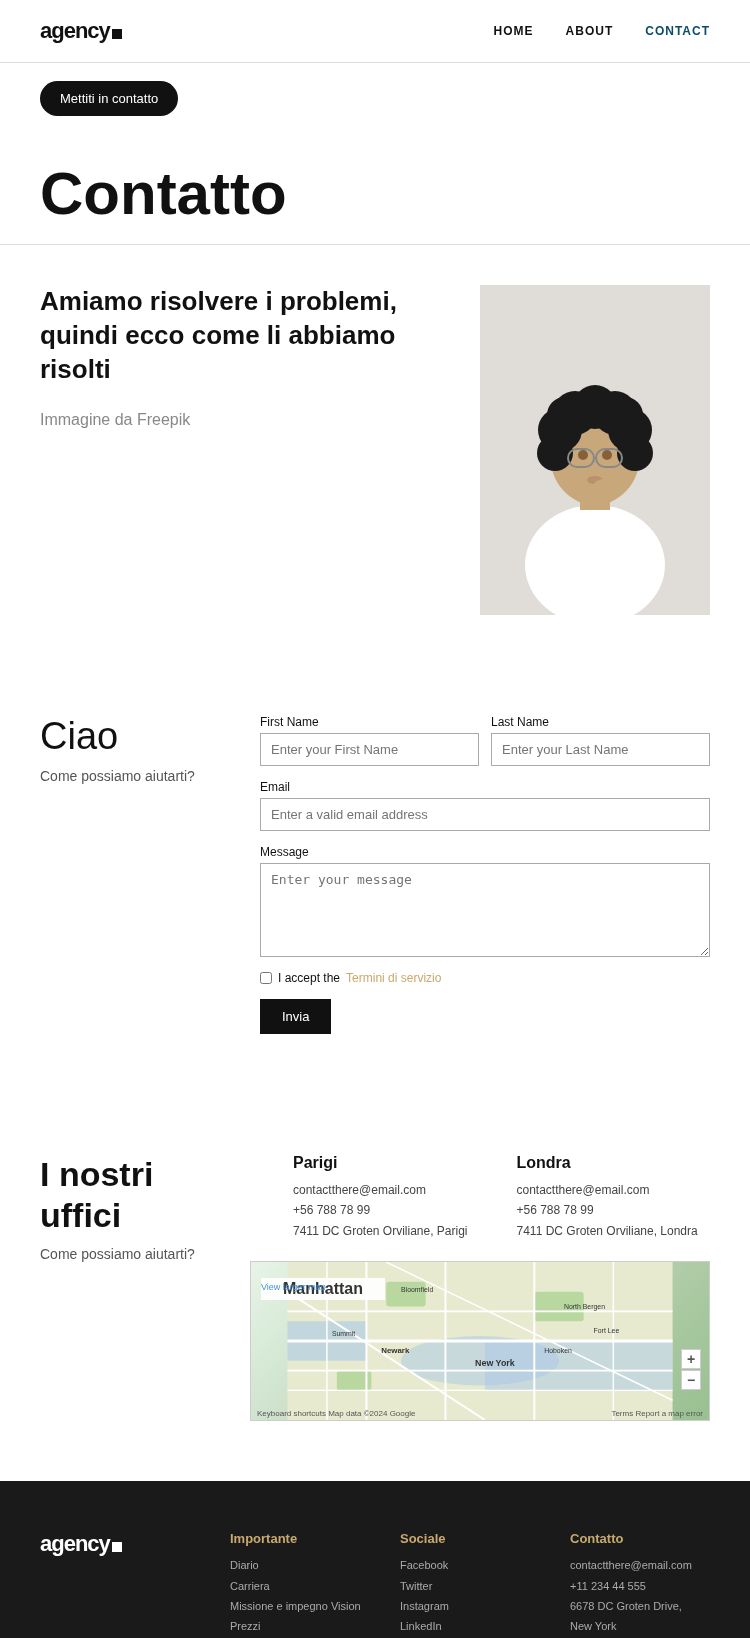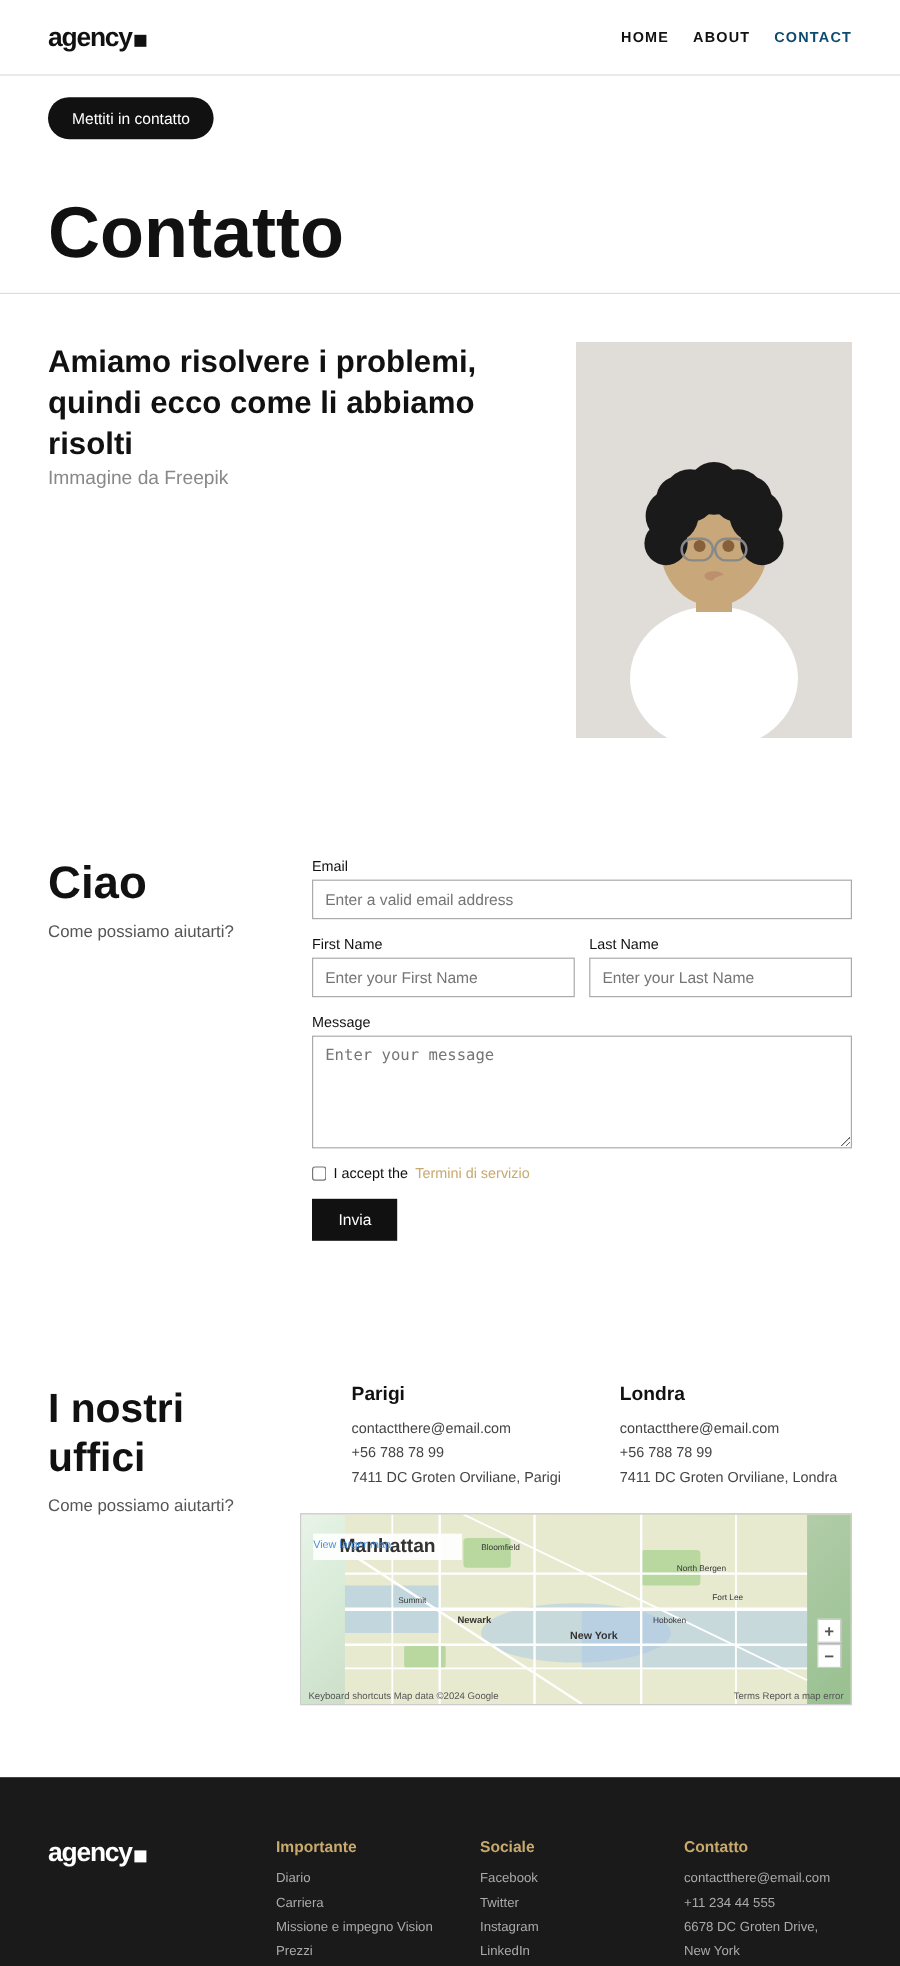--- a/index.html
+++ b/index.html
@@ -2,45 +2,45 @@
 <html><head>
   <meta charset="utf-8">
   <style>
     * { box-sizing: border-box; margin: 0; padding: 0; }
     body { font-family: Arial, sans-serif; background: #fff; color: #111; font-size: 14px; width: 750px; }
 
     
     nav { display: flex; align-items: center; justify-content: space-between; padding: 18px 40px; border-bottom: 1px solid #ddd; }
     .logo-text { font-family: Arial Black, Arial, sans-serif; font-weight: 900; font-size: 22px; letter-spacing: -1px; text-transform: lowercase; }
     .logo-square { display: inline-block; width: 10px; height: 10px; background: #111; margin-left: 2px; vertical-align: middle; }
-    .nav-links { display: flex; gap: 20px; font-size: 12px; font-weight: 600; letter-spacing: 1px; }
+    .nav-links { display: flex; gap: 32px; font-size: 12px; font-weight: 600; letter-spacing: 1px; }
     .nav-links a { text-decoration: none; color: #111; }
     .nav-links a.active { color: #0c4a6e; }
 
     
     .cta-section { padding: 18px 40px; }
     .cta-btn { background: #111; color: #fff; border: none; padding: 10px 20px; border-radius: 30px; font-size: 13px; cursor: pointer; }
 
     
     .page-title-section { padding: 30px 40px 20px; border-bottom: 1px solid #ddd; }
     .page-title { font-size: 60px; font-weight: 900; line-height: 1; }
 
     
     .hero-section { display: flex; padding: 40px 40px; gap: 30px; align-items: flex-start; }
     .hero-text { flex: 1; }
-    .hero-heading { font-size: 26px; font-weight: 700; line-height: 1.3; margin-bottom: 4px; }
+    .hero-heading { font-size: 26px; font-weight: 700; line-height: 1.3; margin-bottom: 25px; }
     .hero-caption { font-size: 16px; color: #888; }
     .hero-caption a { color: #888; }
     .hero-image { width: 230px; height: 330px; background: #ccc; flex-shrink: 0; overflow: hidden; display: flex; align-items: center; justify-content: center; }
     .hero-image svg { width: 100%; height: 100%; }
 
     
     .form-section { display: flex; padding: 60px 40px; gap: 40px; align-items: flex-start; }
     .form-left { flex: 0 0 180px; }
-    .form-greeting { font-size: 38px; font-weight: 700; margin-bottom: 10px; }
+    .form-greeting { font-size: 38px; font-weight: 400; margin-bottom: 10px; }
     .form-subtext { font-size: 14px; color: #555; }
     .form-right { flex: 1; }
     .form-row { display: flex; gap: 12px; margin-bottom: 14px; }
     .form-group { display: flex; flex-direction: column; flex: 1; }
     .form-group label { font-size: 12px; margin-bottom: 4px; color: #111; }
     .form-group input, .form-group textarea { border: 1px solid #aaa; padding: 8px 10px; font-size: 13px; color: #aaa; outline: none; background: #fff; }
     .form-group textarea { height: 94px; resize: vertical; }
     .checkbox-row { display: flex; align-items: center; gap: 6px; margin-bottom: 14px; font-size: 12px; }
     .checkbox-row input[type=checkbox] { width: 12px; height: 12px; }
     .checkbox-row a { color: #c8a96e; text-decoration: none; }
@@ -142,33 +142,33 @@
   </div>
 </div>
 
 <div class="form-section">
   <div class="form-left">
     <div class="form-greeting">Ciao</div>
     <div class="form-subtext">Come possiamo aiutarti?</div>
   </div>
   <div class="form-right">
     <div class="form-row">
+      <div class="form-group">
+        <label>First Name</label>
+        <input type="text" placeholder="Enter your First Name" style="">
+      </div>
+      <div class="form-group">
+        <label>Last Name</label>
+        <input type="text" placeholder="Enter your Last Name" style="">
+      </div>
+    </div>
+    <div class="form-row">
       <div class="form-group" style="flex:1">
         <label>Email</label>
         <input type="email" placeholder="Enter a valid email address" style="">
-      </div>
-    </div>
-    <div class="form-row">
-      <div class="form-group">
-        <label>First Name</label>
-        <input type="text" placeholder="Enter your First Name" style="">
-      </div>
-      <div class="form-group">
-        <label>Last Name</label>
-        <input type="text" placeholder="Enter your Last Name" style="">
       </div>
     </div>
     <div class="form-row">
       <div class="form-group" style="flex:1">
         <label>Message</label>
         <textarea placeholder="Enter your message" style=""></textarea>
       </div>
     </div>
     <div class="checkbox-row">
       <input type="checkbox" style="">

